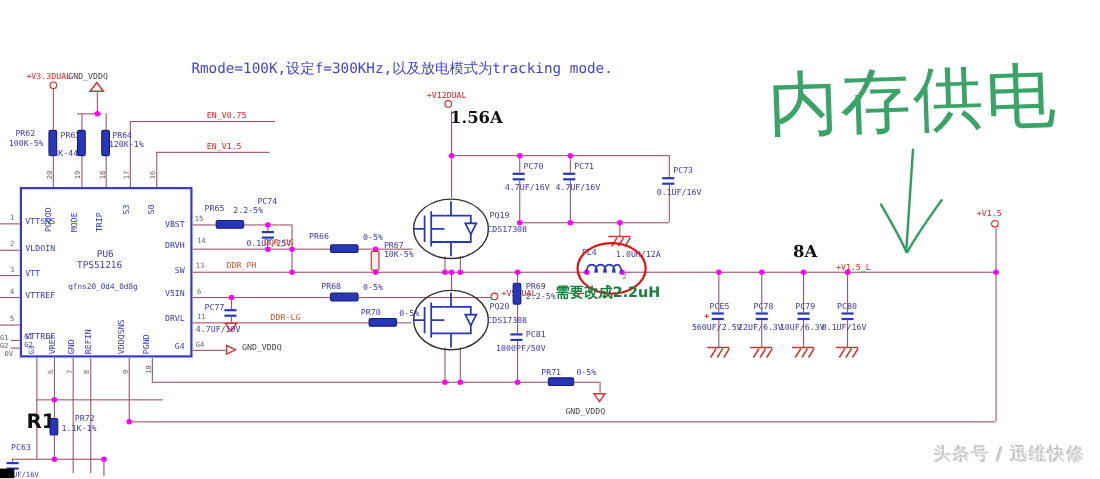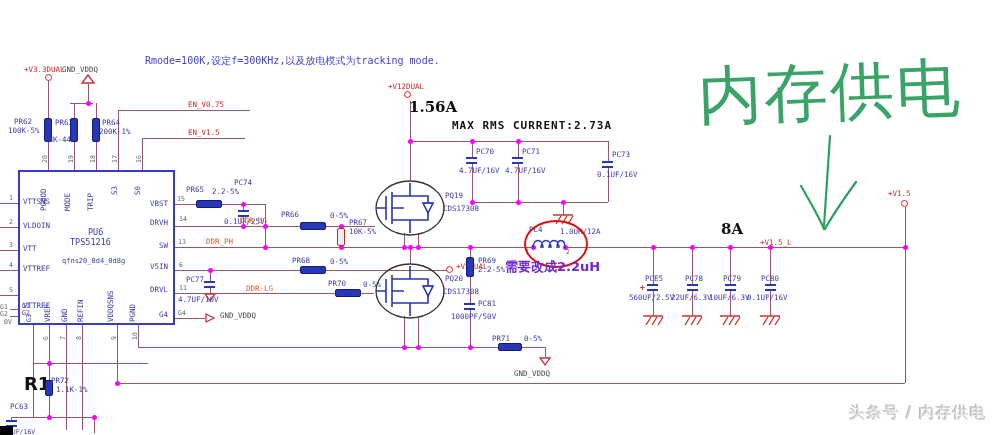--- a/index.html
+++ b/index.html
@@ -8,21 +8,21 @@
   .dot{position:absolute;width:5px;height:5px;margin:-2px 0 0 -2px;background:#ff00ff;border-radius:50%}
   .t{position:absolute;white-space:nowrap;line-height:1}
   .bl{font-size:7.5px;color:#3a3aae}
   .bls{font-size:6.5px;color:#3a3aae}
   .nt{font-size:7.5px;color:#e02020}
   .or{font-size:7.5px;color:#e8551f}
   .gy{font-size:6.5px;color:#666}
   .gd{font-size:7.5px;color:#444}
   .bk{color:#111;font-weight:700;font-family:"DejaVu Serif",serif}
   .mx{font-size:11px;color:#111;font-weight:700;letter-spacing:1px;font-family:"DejaVu Sans Mono",monospace}
-  .an{font-size:13px;color:#6d28d9;font-weight:700;font-family:"DejaVu Sans",sans-serif}
+  .an{font-size:13px;color:#15803d;font-weight:700;font-family:"DejaVu Sans",sans-serif}
   .vf{font-size:12.5px;color:#e01818;font-weight:700;letter-spacing:.5px}
   .wm{font-size:16px;color:#cfcfcf;font-family:"DejaVu Sans",sans-serif;text-shadow:1px 1px 0 #fff,-1px -1px 0 #b8b8b8;letter-spacing:1px}
   .hw{font-size:64px;color:#2f9f60;font-family:"DejaVu Sans",sans-serif;letter-spacing:2px;transform:rotate(-2deg);opacity:.95}
   .vt{writing-mode:vertical-rl;transform:rotate(180deg)}
   .rh{position:absolute;width:26px;height:8px;background:#2737b8;border:1px solid #141c7a;box-sizing:border-box;border-radius:2px}
   .rv{position:absolute;width:8px;height:20px;background:#2737b8;border:1px solid #141c7a;box-sizing:border-box;border-radius:2px}
   .rvr{position:absolute;width:8px;height:18px;background:#eee;border:1px solid #cc2222;box-sizing:border-box;border-radius:2px}
   .cp{position:absolute;width:11px;height:7px;border-top:2.5px solid #2737b8;border-bottom:2.5px solid #2737b8;box-sizing:border-box}
   .pwr{position:absolute;width:7px;height:7px;border:1.5px solid #e02020;border-radius:50%;background:#fff;box-sizing:border-box}
   .chip{position:absolute;left:18px;top:170px;width:157px;height:155px;border:2px solid #3a3ac8;background:#fff;box-sizing:border-box}
@@ -156,36 +156,36 @@
   <i class="dot" style="left:653px;top:247px"></i>
   <i class="dot" style="left:692px;top:247px"></i>
   <i class="dot" style="left:730px;top:247px"></i>
   <i class="dot" style="left:770px;top:247px"></i>
   <i class="dot" style="left:905px;top:247px"></i>
   <i class="dot" style="left:49px;top:363px"></i>
   <i class="dot" style="left:49px;top:417px"></i>
   <i class="dot" style="left:94px;top:417px"></i>
   <i class="dot" style="left:117px;top:383px"></i>
 
-  <span class="t" style="left:145px;top:56px;font-size:10px;color:#4343d6">Rmode=100K,设定f=300KHz,以及放电模式为tracking mode.</span>
+  <span class="t" style="left:174px;top:56px;font-size:13px;color:#4343d6">Rmode=100K,设定f=300KHz,以及放电模式为tracking mode.</span>
 
   <span class="t nt" style="left:24px;top:66px">+V3.3DUAL</span>
   <i class="pwr" style="left:45px;top:74px"></i>
   <span class="t gd" style="left:62px;top:66px">GND_VDDQ</span>
   <svg style="left:81px;top:74px" width="14" height="11">
       <polygon points="1,9 13,9 7,1" fill="none" stroke="#cc3333" stroke-width="1.4"></polygon>
     </svg>
   <span class="t bl" style="left:14px;top:118px">PR62</span>
   <span class="t bl" style="left:8px;top:127px">100K-5%</span>
   <i class="rv" style="left:44px;top:118px;height:24px"></i>
   <span class="t bl" style="left:55px;top:119px">PR63</span>
   <span class="t bl" style="left:44px;top:136px">68K-44%</span>
   <i class="rv" style="left:70px;top:118px;height:24px"></i>
   <span class="t bl" style="left:102px;top:119px">PR64</span>
-  <span class="t bl" style="left:99px;top:128px">200K-1%</span>
+  <span class="t bl" style="left:99px;top:128px">120K-1%</span>
   <i class="rv" style="left:92px;top:118px;height:24px"></i>
   <span class="t gy vt" style="left:42px;top:149px;height:14px">20</span>
   <span class="t gy vt" style="left:68px;top:149px;height:14px">19</span>
   <span class="t gy vt" style="left:90px;top:149px;height:14px">18</span>
   <span class="t gy vt" style="left:112px;top:149px;height:14px">17</span>
   <span class="t gy vt" style="left:136px;top:149px;height:14px">16</span>
   <span class="t nt" style="left:188px;top:101px">EN_V0.75</span>
   <span class="t nt" style="left:188px;top:129px">EN_V1.5</span>
 
   <div class="chip"></div>
@@ -259,21 +259,20 @@
       <polygon points="49,24 59,24 54,34"></polygon>
       <path d="M49,24 H59" stroke-width="1"></path>
     </g>
   </svg>
   <span class="t bl" style="left:445px;top:192px">PQ19</span>
   <span class="t bl" style="left:443px;top:205px">CDS17308</span>
 
   <span class="t nt" style="left:388px;top:83px">+V12DUAL</span>
   <i class="pwr" style="left:404px;top:91px"></i>
   <span class="t bk" style="left:409px;top:100px;font-size:15px">1.56A</span>
-  <span class="t mx" style="left:452px;top:120px">MAX RMS CURRENT:2.73A</span>
   <span class="t bl" style="left:476px;top:148px">PC70</span>
   <i class="cp" style="left:466px;top:157px"></i>
   <span class="t bl" style="left:459px;top:167px">4.7UF/16V</span>
   <span class="t bl" style="left:522px;top:148px">PC71</span>
   <i class="cp" style="left:512px;top:157px"></i>
   <span class="t bl" style="left:505px;top:167px">4.7UF/16V</span>
   <span class="t bl" style="left:612px;top:151px">PC73</span>
   <i class="cp" style="left:602px;top:161px"></i>
   <span class="t bl" style="left:597px;top:171px">0.1UF/16V</span>
   <svg style="left:552px;top:213px" width="22" height="16">
@@ -374,27 +373,27 @@
       </g>
     </svg>
 
   <span class="t bk" style="left:721px;top:222px;font-size:15px">8A</span>
   <span class="t nt" style="left:760px;top:239px">+V1.5_L</span>
   <span class="t nt" style="left:888px;top:190px">+V1.5</span>
   <i class="pwr" style="left:901px;top:200px"></i>
 
   <span class="t bk" style="left:24px;top:375px;font-size:18px;font-family:'DejaVu Sans',sans-serif">R1</span>
   <i class="rv" style="left:45px;top:380px;height:16px"></i>
-  <span class="t bl" style="left:51px;top:377px">PR72</span>
+  <span class="t bl" style="left:68px;top:377px">PR72</span>
   <span class="t bl" style="left:56px;top:386px">1.1K-1%</span>
   <span class="t bl" style="left:10px;top:403px">PC63</span>
   <i class="cp" style="left:6px;top:420px"></i>
   <span class="t bls" style="left:0;top:429px">0.1UF/16V</span>
 
-  <span class="t wm" style="left:849px;top:405px">头条号 / 内存供电</span>
+  <span class="t wm" style="left:849px;top:405px">头条号 / 迅维快修</span>
   <i class="corner"></i>
 
   <span class="t hw" style="left:698px;top:60px">内存供电</span>
   <svg style="left:792px;top:132px" width="76" height="110">
     <g stroke="#2f9f60" stroke-width="2.2" fill="none" stroke-linecap="round">
       <path d="M38,4 C36,38 34,66 32,94"></path>
       <path d="M9,54 C17,68 26,83 32,97"></path>
       <path d="M64,50 C54,64 41,82 33,97"></path>
     </g>
   </svg>

